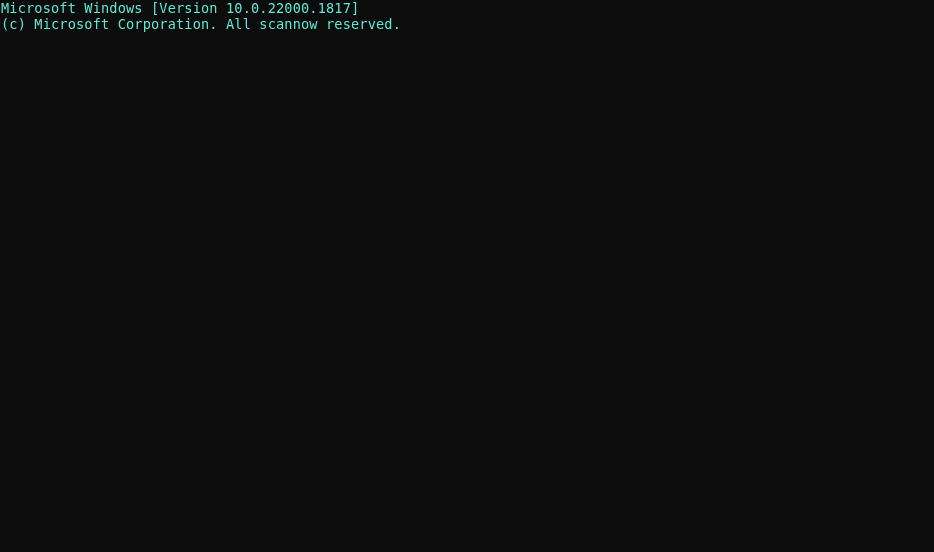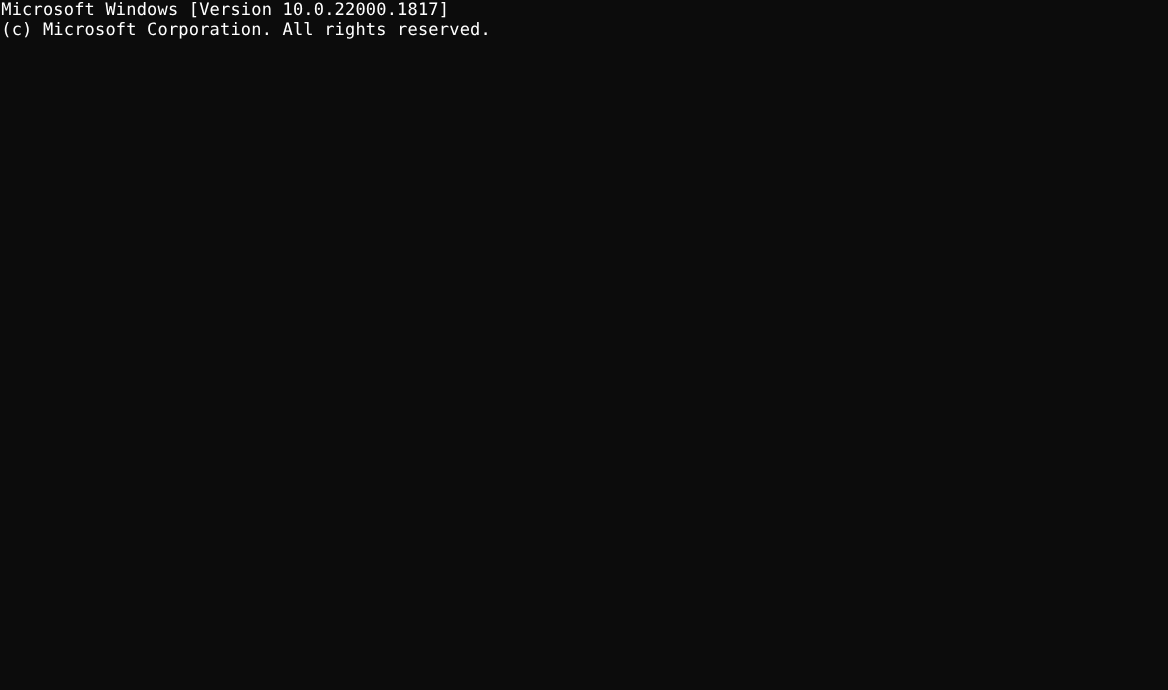--- a/index.html
+++ b/index.html
@@ -30,21 +30,21 @@
     padding: 0;
     margin: 0;
     box-sizing: border-box;
   }
   .console-line {
     font-family: "DejaVu Sans Mono", "Liberation Mono", monospace;
     font-size: 13.6px;
     line-height: 16px;
     height: 16px;
     letter-spacing: 0.15px;
-    color: #ffffff;
+    color: #5eead4;
     white-space: pre;
     margin: 0;
     padding: 0 0 0 1px;
     -webkit-font-smoothing: antialiased;
   }
   .console-line.blank {
     color: transparent;
   }
   #scrollbar-track {
     position: absolute;
@@ -57,21 +57,21 @@
 </style>
 </head>
 <body>
 
 <div id="console-window">
 
   <div id="console-screen">
 
     <div class="console-line">Microsoft Windows [Version 10.0.22000.1817]</div>
 
-    <div class="console-line">(c) Microsoft Corporation. All rights reserved.</div>
+    <div class="console-line">(c) Microsoft Corporation. All scannow reserved.</div>
 
     <div class="console-line blank"></div>
 
 
   </div>
 
   <div id="scrollbar-track"></div>
 
 </div>
 

